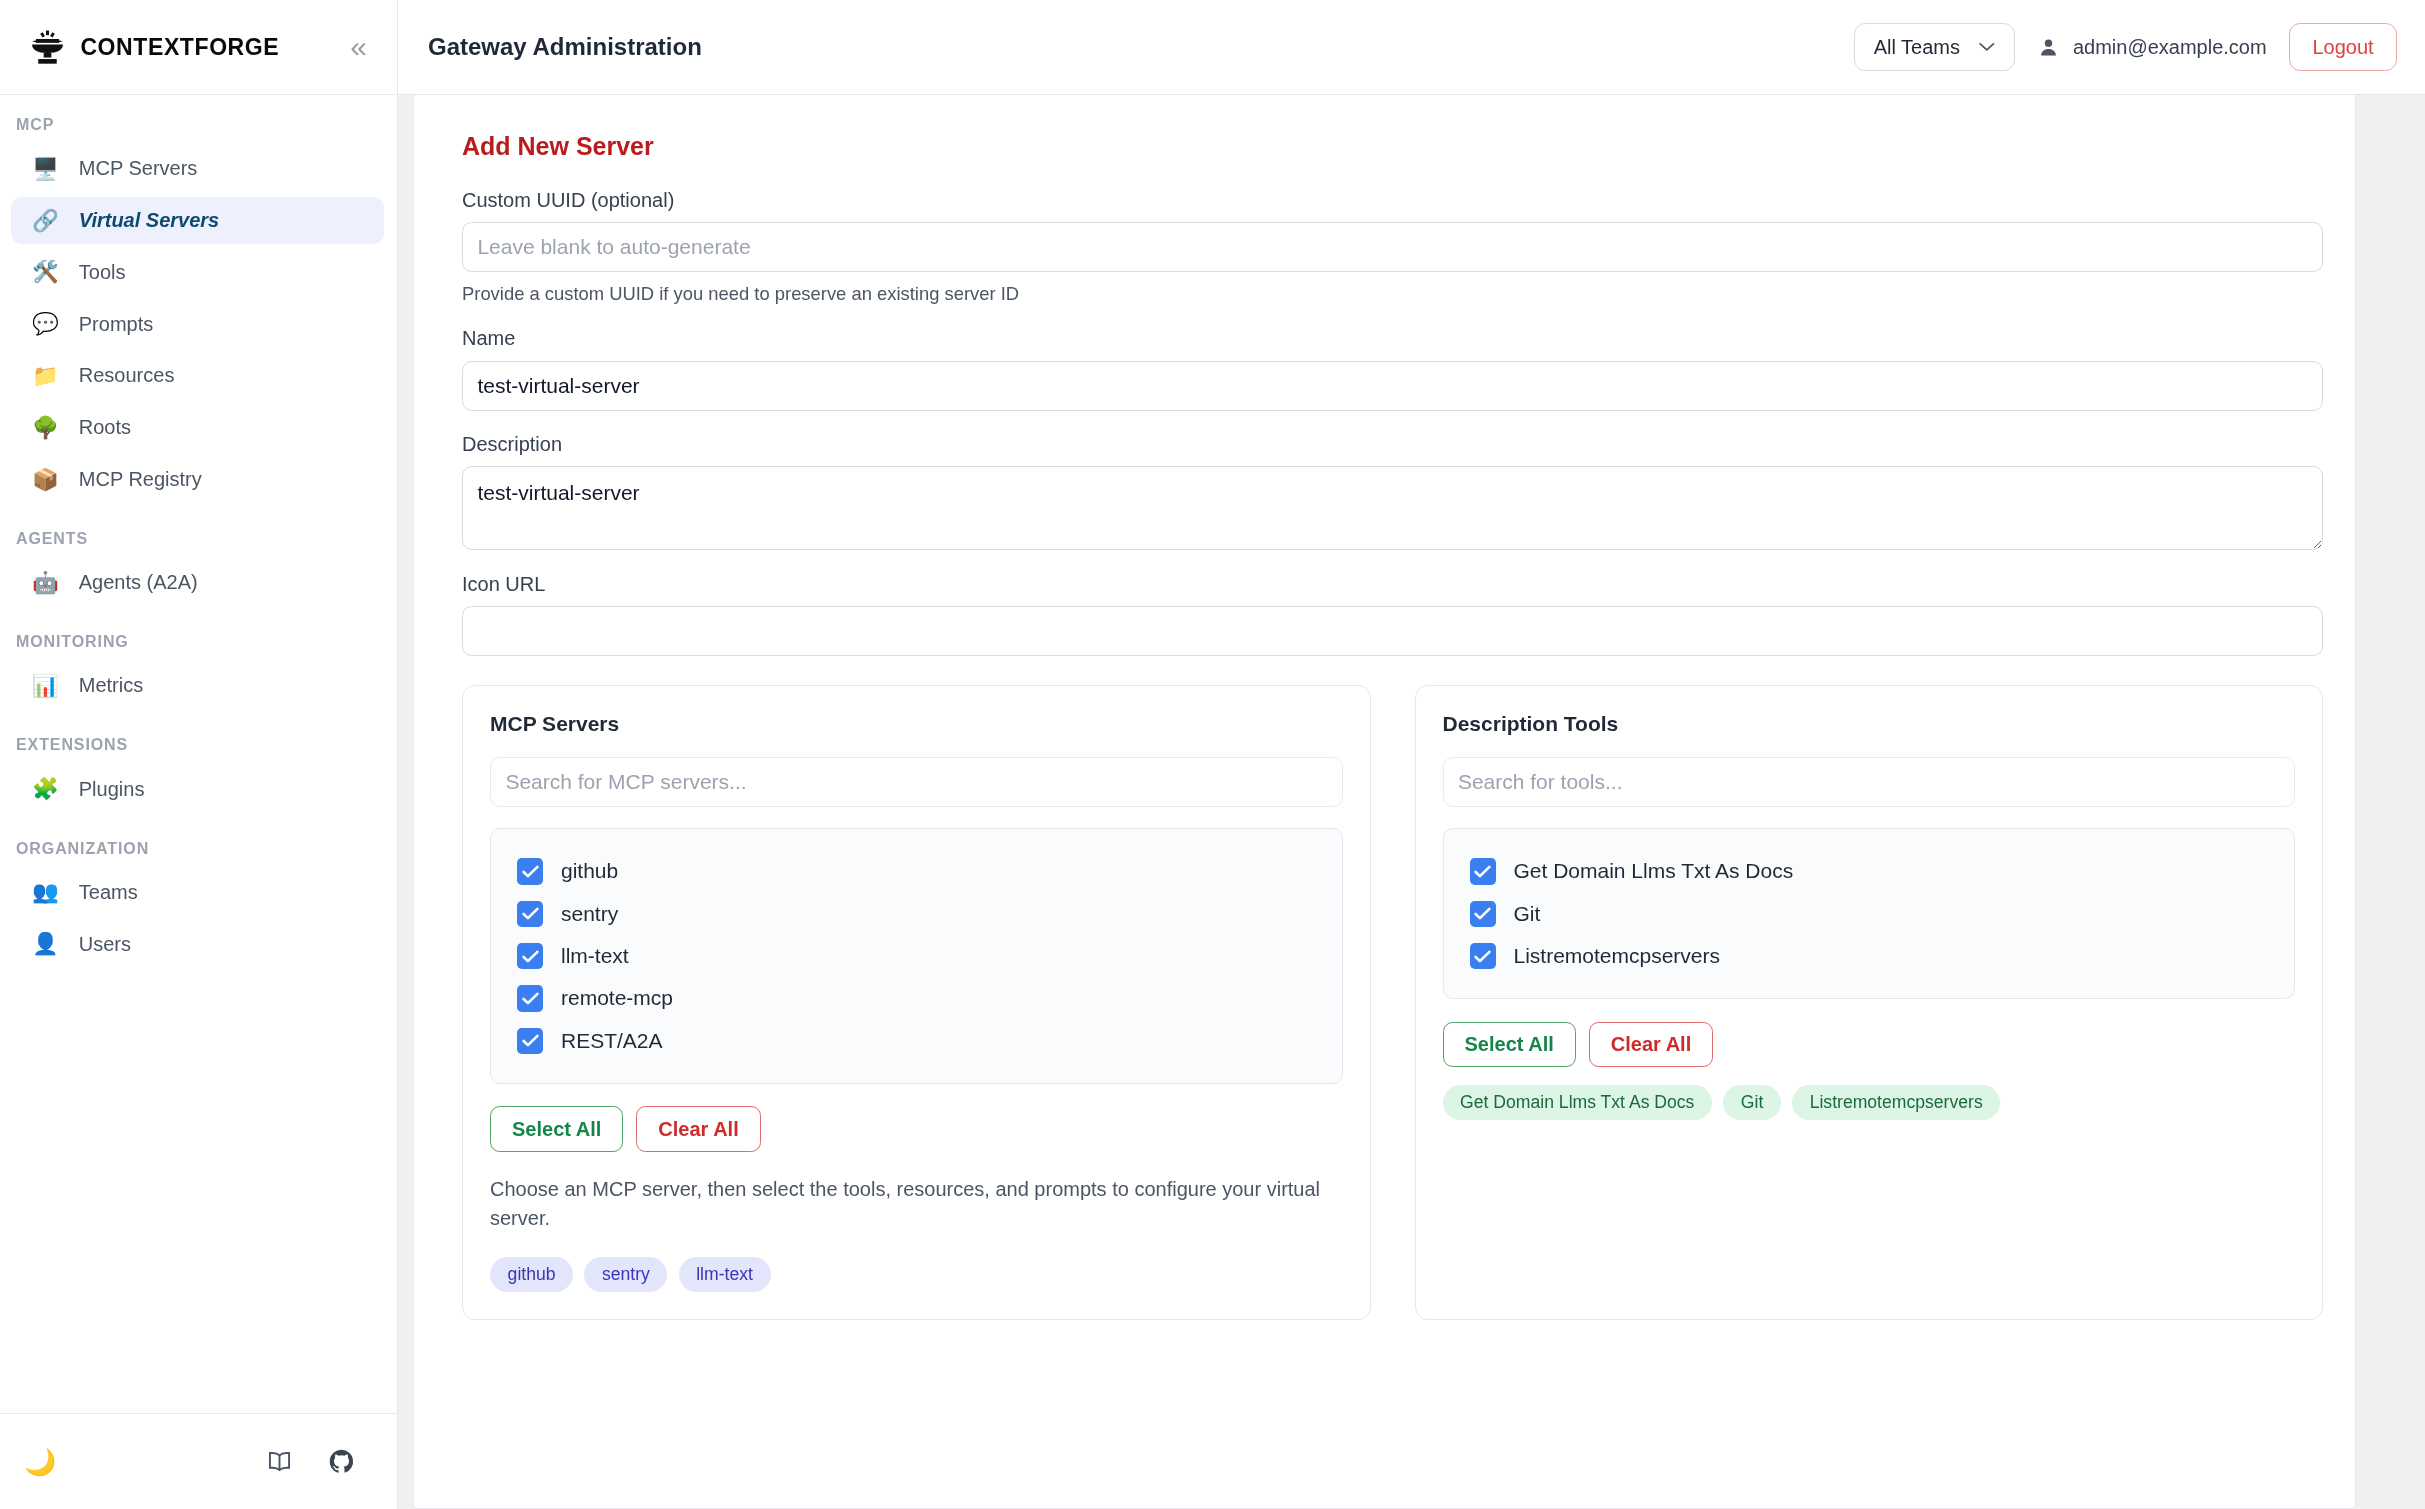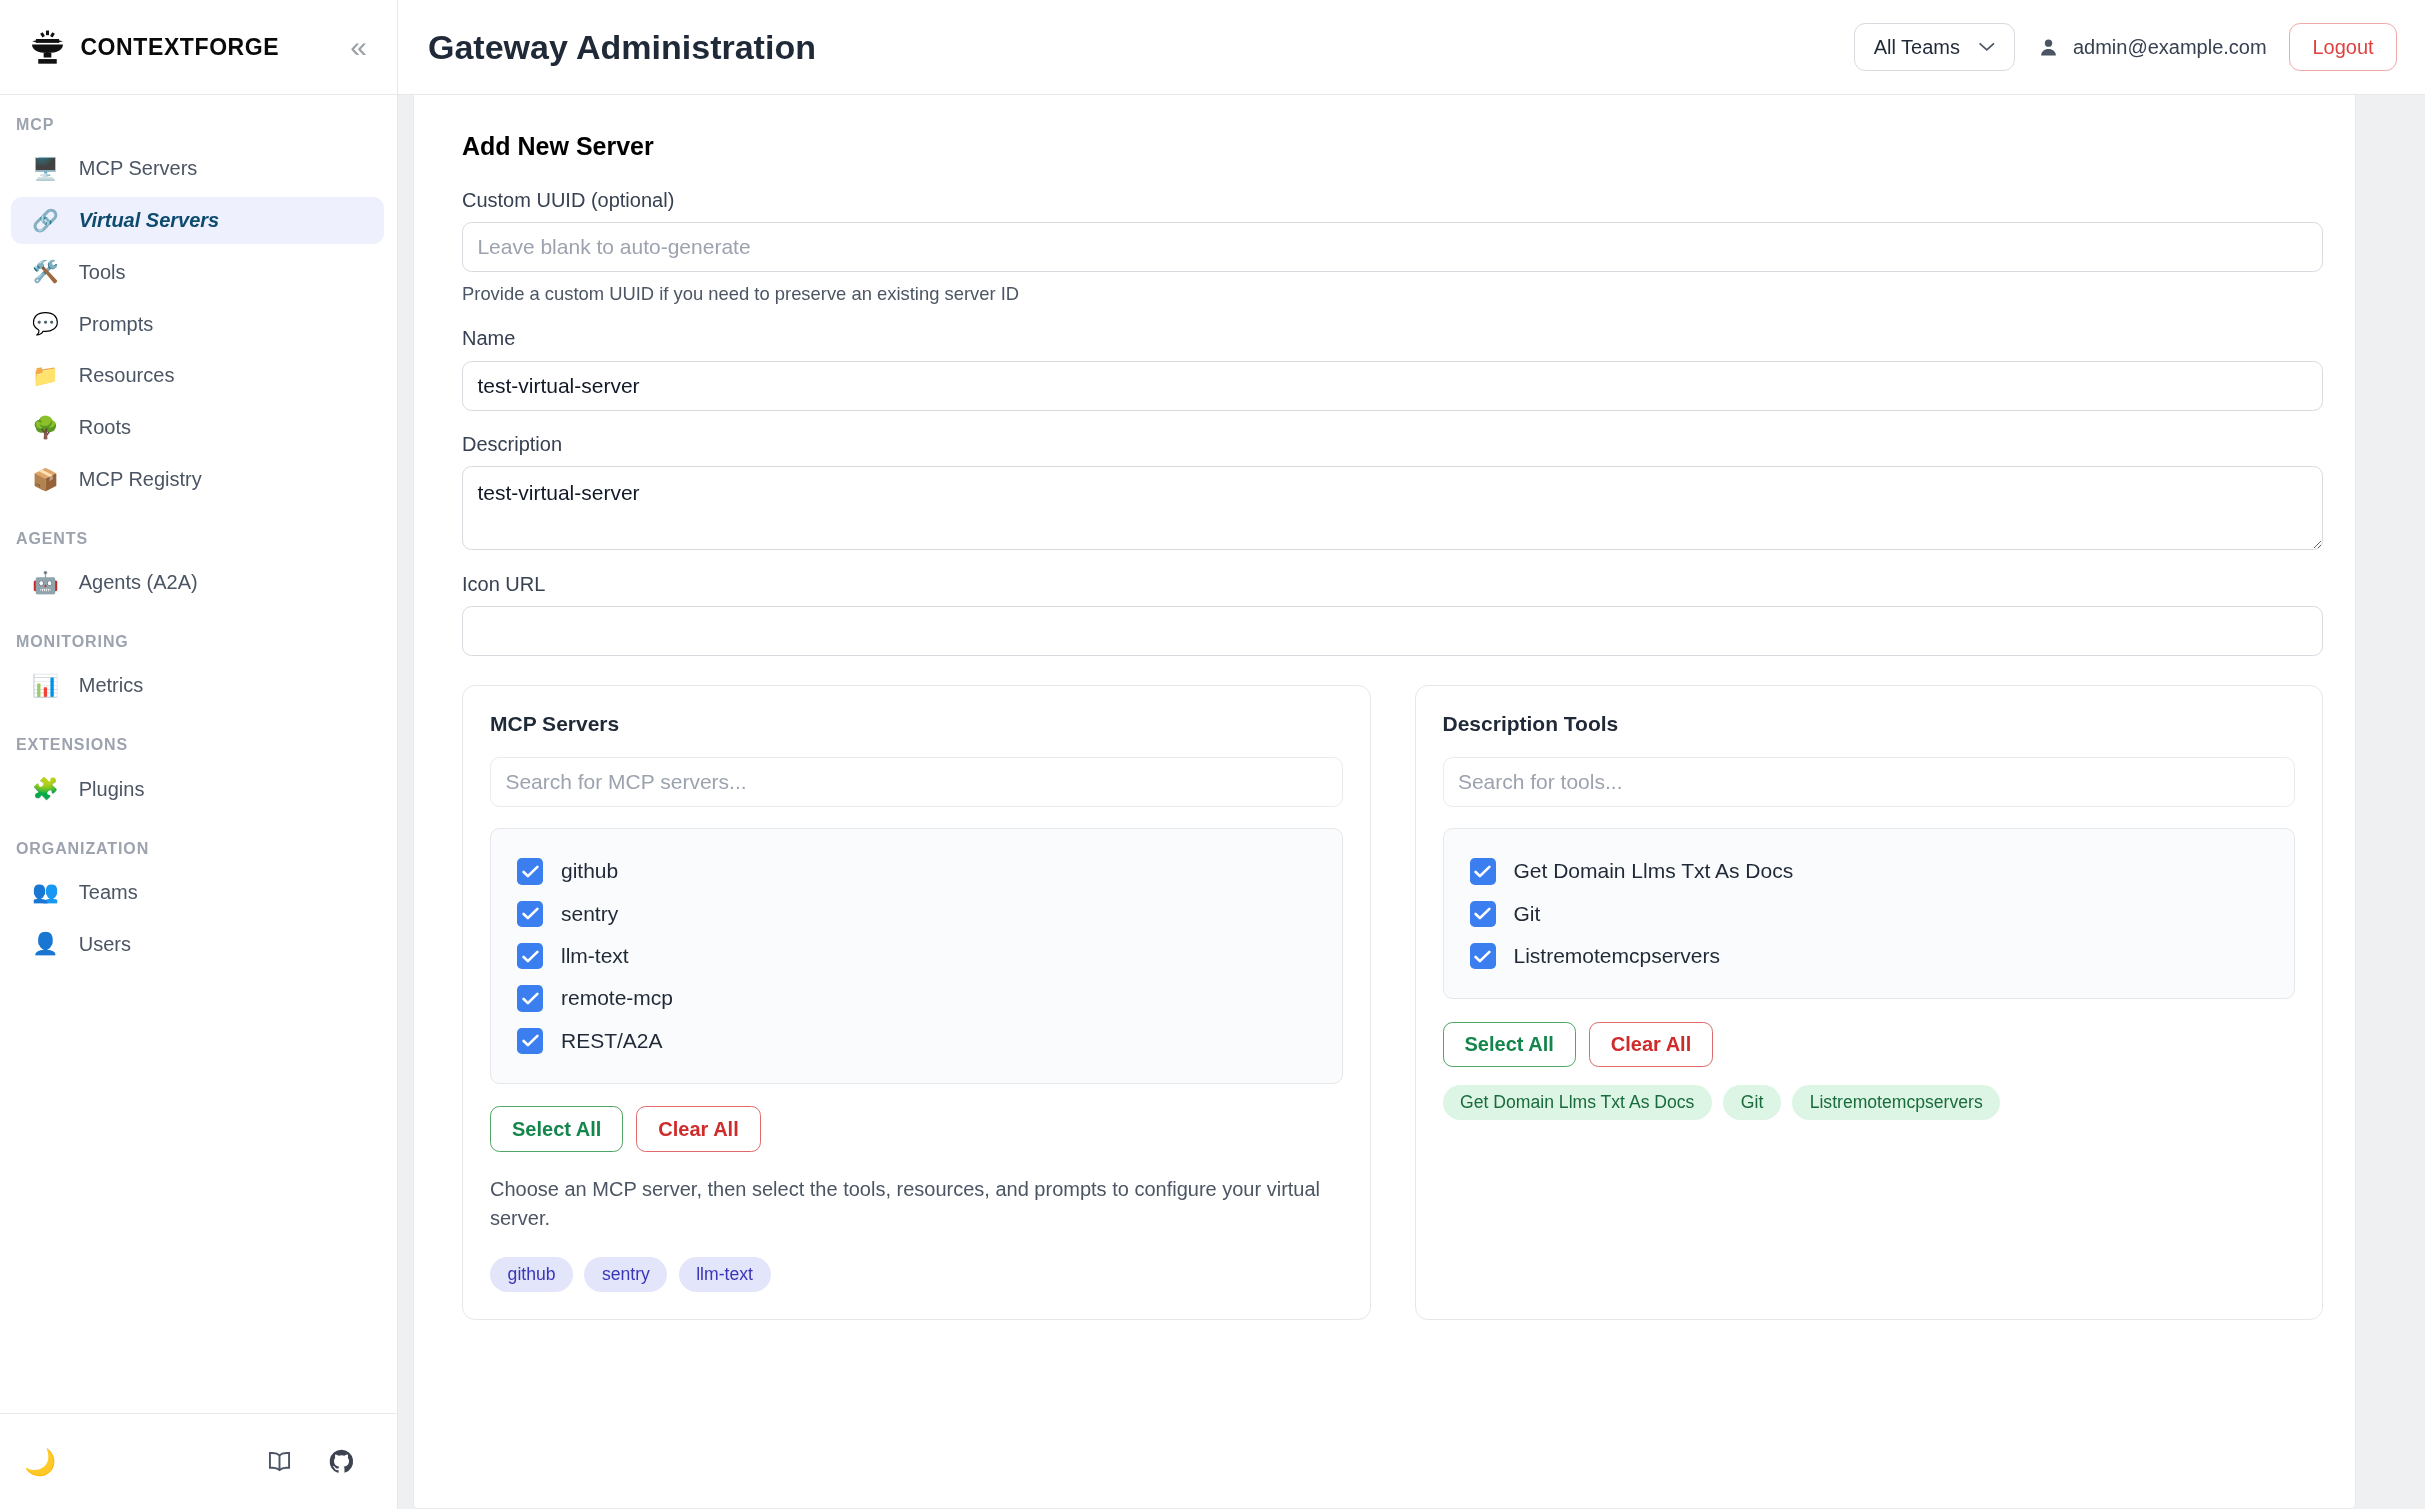--- a/index.html
+++ b/index.html
@@ -78,21 +78,21 @@
     display: flex; flex-direction: column;
     background: #eef0f2; min-width: 0;
   }
   .topbar {
     height: 95px; flex: 0 0 95px;
     background: #ffffff;
     border-bottom: 0.8px solid #e5e7eb;
     display: flex; align-items: center;
     padding: 0 29px 0 30px;
   }
-  .page-title { font-size: 34px; font-weight: 700; color: #1f2937; flex: 1 1 auto; }
+  .page-title { font-size: 24px; font-weight: 700; color: #1f2937; flex: 1 1 auto; }
   .topbar-right { display: flex; align-items: center; gap: 22.4px; }
   .team-select {
     display: flex; align-items: center; gap: 17.6px;
     border: 0.8px solid #d7dbe0; border-radius: 11.2px;
     padding: 11.2px 19px; font-size: 20px; color: #1f2937;
     background: #fff; cursor: pointer; white-space: nowrap;
   }
   .user-chip { display: flex; align-items: center; gap: 14.4px; font-size: 20px; color: #374151; white-space: nowrap; }
   .logout-btn {
     border: 0.8px solid #f0a9a9; color: #e0403f; background: #fff;
@@ -107,21 +107,21 @@
     display: flex;
   }
   .card {
     background: #fff; flex: 1 1 auto;
     border: 0.8px solid #e8eaed; border-top: none;
     border-radius: 0 0 4.8px 4.8px;
     padding: 37px 32px 0 48px;
     overflow: hidden; min-width: 0;
   }
 
-  h2.section-title { font-size: 25px; font-weight: 700; color: #000000; margin-bottom: 28px; }
+  h2.section-title { font-size: 25px; font-weight: 700; color: #b91c1c; margin-bottom: 28px; }
 
   .field { margin-bottom: 22.4px; }
   .field-label { display: block; font-size: 20px; color: #374151; margin-bottom: 10.4px; }
   .text-input {
     display: block; width: 100%;
     border: 0.8px solid #d7dbe0; border-radius: 9.6px;
     padding: 12px 14.4px; font-size: 21px; color: #111827;
     font-family: inherit; background: #fff; outline: none;
   }
   .text-input::placeholder { color: #9ca3af; }

